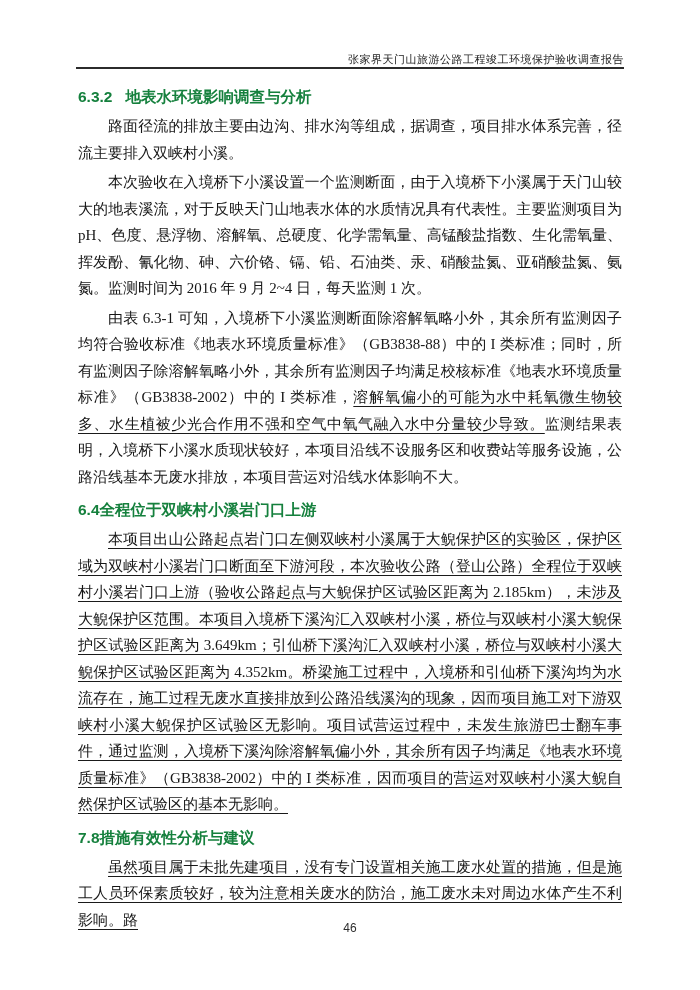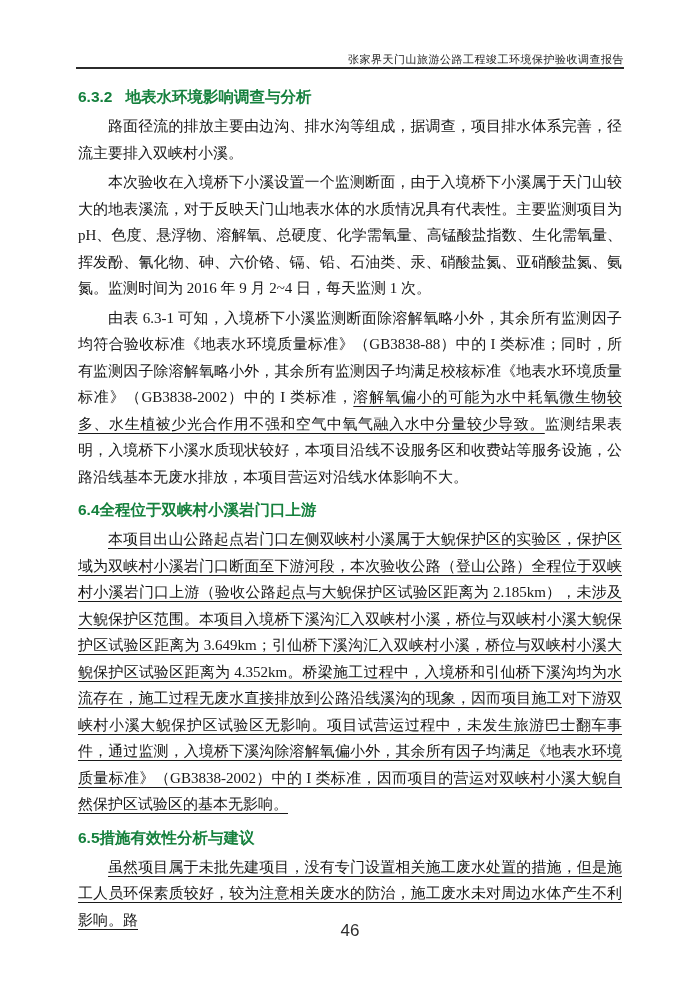--- a/index.html
+++ b/index.html
@@ -62,21 +62,21 @@
       text-underline-offset: 4px;
       text-decoration-color: #1a1a1a;
     }
     
     .footer-pagenum {
       position: absolute;
       top: 921px;
       left: 0;
       width: 100%;
       text-align: center;
-      font-size: 17px;
+      font-size: 12px;
       color: #2e2e2e;
       font-family: "Liberation Sans", "DejaVu Sans", sans-serif;
     }
   </style>
 </head>
 <body>
 
 <div class="page">
 
   <header class="header">
@@ -96,21 +96,21 @@
 
     <p class="body"><span>由表 6.3-1 可知，入境桥下小溪监测断面除溶解氧略小外，其余所有监测因子均符合验收标准《地表水环境质量标准》（GB3838-88）中的 I 类标准；同时，所有监测因子除溶解氧略小外，其余所有监测因子均满足校核标准《地表水环境质量标准》（GB3838-2002）中的 I 类标准，</span><span class="u">溶解氧偏小的可能为水中耗氧微生物较多、水生植被少光合作用不强和空气中氧气融入水中分量较少导致。</span><span>监测结果表明，入境桥下小溪水质现状较好，本项目沿线不设服务区和收费站等服务设施，公路沿线基本无废水排放，本项目营运对沿线水体影响不大。</span></p>
 
     <h2 class="heading later">
       <span class="num narrow">6.4</span><span>全程位于双峡村小溪岩门口上游</span>
     </h2>
 
     <p class="body"><span class="u">本项目出山公路起点岩门口左侧双峡村小溪属于大鲵保护区的实验区，保护区域为双峡村小溪岩门口断面至下游河段，本次验收公路（登山公路）全程位于双峡村小溪岩门口上游（验收公路起点与大鲵保护区试验区距离为 2.185km），未涉及大鲵保护区范围。本项目入境桥下溪沟汇入双峡村小溪，桥位与双峡村小溪大鲵保护区试验区距离为 3.649km；引仙桥下溪沟汇入双峡村小溪，桥位与双峡村小溪大鲵保护区试验区距离为 4.352km。桥梁施工过程中，入境桥和引仙桥下溪沟均为水流存在，施工过程无废水直接排放到公路沿线溪沟的现象，因而项目施工对下游双峡村小溪大鲵保护区试验区无影响。项目试营运过程中，未发生旅游巴士翻车事件，通过监测，入境桥下溪沟除溶解氧偏小外，其余所有因子均满足《地表水环境质量标准》（GB3838-2002）中的 I 类标准，因而项目的营运对双峡村小溪大鲵自然保护区试验区的基本无影响。</span></p>
 
     <h2 class="heading later">
-      <span class="num narrow">6.5</span><span>措施有效性分析与建议</span>
+      <span class="num narrow">7.8</span><span>措施有效性分析与建议</span>
     </h2>
 
     <p class="body"><span class="u">虽然项目属于未批先建项目，没有专门设置相关施工废水处置的措施，但是施工人员环保素质较好，较为注意相关废水的防治，施工废水未对周边水体产生不利影响。路</span></p>
 
   </main>
 
   <footer class="footer-pagenum">46</footer>
 
 </div>
 

